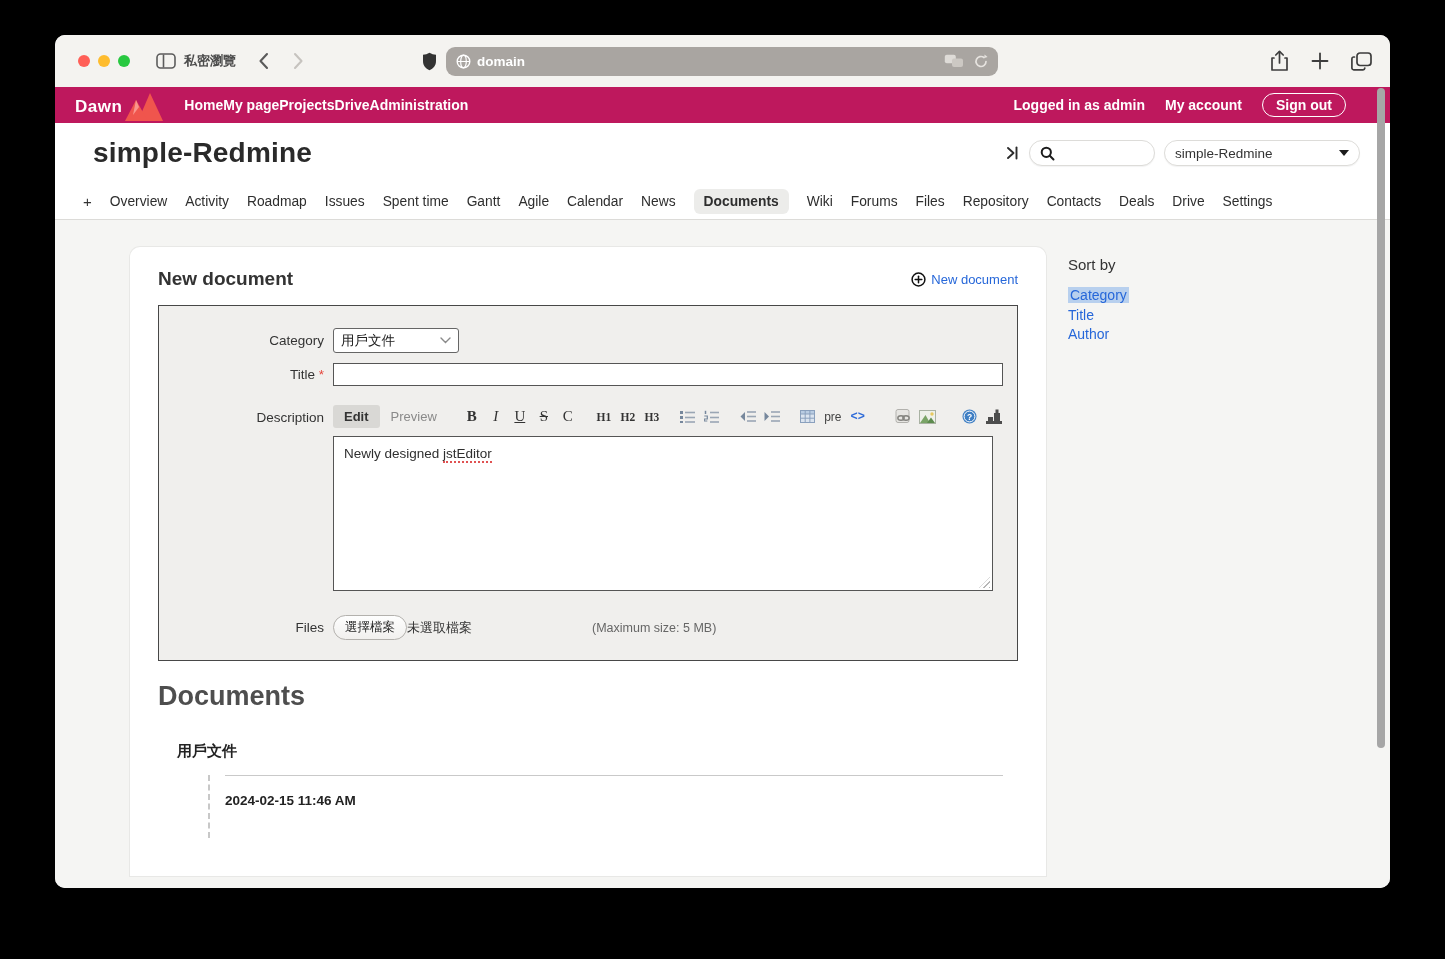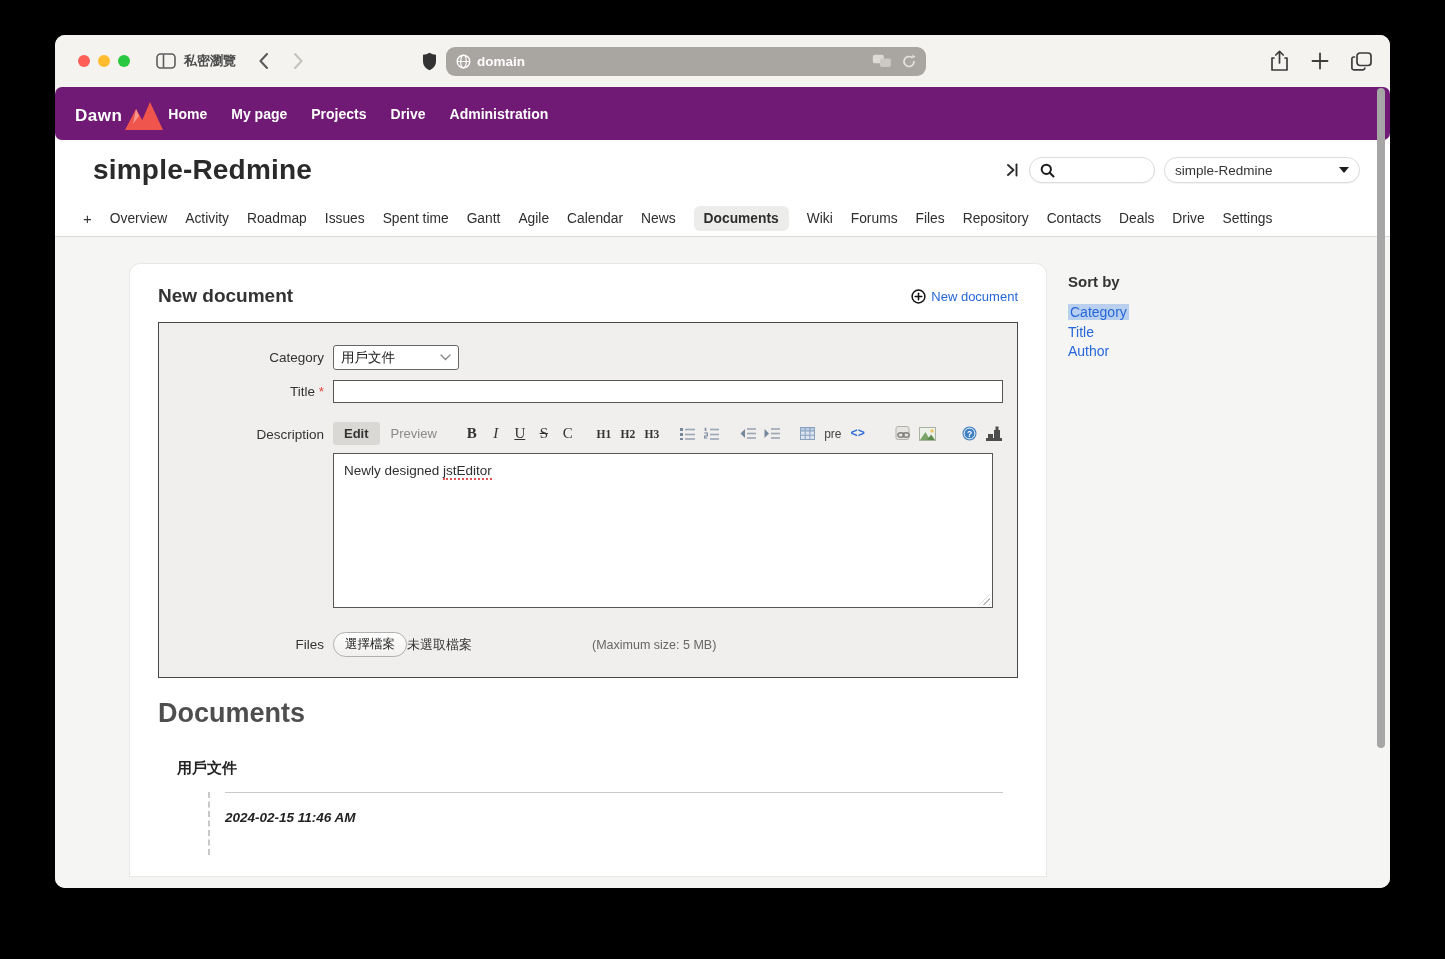--- a/index.html
+++ b/index.html
@@ -10,31 +10,31 @@
             display:flex; flex-direction:column; }
 
   
   .browser-bar { height:52px; background:#f4f3f0; display:flex; align-items:center; padding:0 18px; flex:0 0 auto; }
   .lights { display:flex; gap:8px; margin-left:5px; }
   .light { width:12px; height:12px; border-radius:50%; }
   .sidebar-toggle { margin-left:26px; display:flex; }
   .private-label { margin-left:8px; font-size:13px; font-weight:600; color:#4c4c4c; }
   .chev { margin-left:22px; display:flex; }
   .shield { margin-left:118px; display:flex; }
-  .url-bar { margin-left:9px; width:480px; height:29px; background:#a9a5a1; border-radius:9px;
+  .url-bar { margin-left:9px; width:552px; height:29px; background:#a9a5a1; border-radius:9px;
              display:flex; align-items:center; padding:0 10px; color:#fff; }
   .url-text { font-size:13.5px; font-weight:600; margin-left:6px; }
   .url-tools { margin-left:auto; display:flex; align-items:center; gap:10px; }
   .chrome-right { margin-left:auto; display:flex; align-items:center; gap:22px; }
 
   
-  .nav-bar { height:53px; background:#701a75; display:flex; align-items:center; padding:0 44px 0 20px; flex:0 0 auto;border-radius:7px; }
+  .nav-bar { height:36px; background:#be185d; display:flex; align-items:center; padding:0 44px 0 20px; flex:0 0 auto; }
   .logo { display:flex; align-items:flex-end; }
   .logo-text { color:#fff; font-size:17px; font-weight:700; letter-spacing:.5px; padding-bottom:4px; }
-  .nav-items { display:flex; gap:24px; }
+  .nav-items { margin-left:16px; display:flex; }
   .nav-item { color:#fff; font-size:14px; font-weight:600; cursor:pointer; }
   .nav-right { margin-left:auto; display:flex; align-items:center; gap:20px; }
   .nav-status { color:#fff; font-size:14px; font-weight:700; }
   .signout-btn { color:#fff; font-size:14px; font-weight:600; border:1.5px solid #fff; border-radius:14px; padding:3px 13px; cursor:pointer; }
 
   
   .page-header { height:60px; background:#fff; display:flex; align-items:center; padding:0 30px 0 38px; flex:0 0 auto; }
   .site-title { font-size:28px; font-weight:600; color:#2a2a2a; letter-spacing:.2px; }
   .header-right { margin-left:auto; display:flex; align-items:center; gap:9px; }
   .pill { height:26px; background:#fff; border:1px solid #dddcd9; border-radius:13px; box-shadow:0 1px 1px rgba(0,0,0,.05);
@@ -99,24 +99,24 @@
   .create-btn { background:#121212; color:#fff; font-size:13.5px; font-weight:600; padding:7px 17px; border-radius:3px; cursor:pointer; }
   .link { color:#2667d9; cursor:pointer; }
   .cancel-link { font-size:13.5px; }
 
   .docs-title { margin-top:20px; font-size:27px; font-weight:600; color:#4e4e4e; }
   .group-title { margin-top:30px; margin-left:19px; font-size:15px; font-weight:700; color:#222; }
   .timeline { margin-left:50px; margin-top:14px; border-left:2px dashed #c8c8c8; padding-left:15px; padding-bottom:30px; }
   .doc-title-row { display:flex; align-items:center; gap:6px; }
   .doc-link { font-size:14.5px; }
   .doc-rule { border:none; border-top:1px solid #c9c9c9; margin-top:12px; width:778px; }
-  .doc-date { margin-top:17px; font-size:13.5px; font-weight:700; font-style:italic; color:#222; }
+  .doc-date { margin-top:17px; font-size:13.5px; font-weight:700; color:#222; }
 
   .side-panel { position:absolute; left:1013px; top:36px; width:290px; }
-  .sort-title { font-size:15px; font-weight:700; color:#333; }
+  .sort-title { font-size:15px; font-weight:400; color:#333; }
   .sort-list { margin-top:13px; }
   .sort-item { font-size:14px; line-height:19.5px; }
   .sort-item span { cursor:pointer; }
   .sort-item.selected span { background:#b8d0ee; padding:0 2px; }
 
   .scroll-thumb { position:absolute; right:5px; top:53px; width:8px; height:660px; background:#a6a6a6; border-radius:4px; z-index:50; cursor:grab; }
 </style>
 </head>
 <body>
 
@@ -193,20 +193,25 @@
         <polygon points="3,32 14,11 26,32" fill="#f0554d"></polygon>
         <polygon points="11,26 14,11 17,18" fill="#f9968e"></polygon>
       </svg>
     </div>
     <div class="nav-items">
       <div class="nav-item">Home</div>
       <div class="nav-item">My page</div>
       <div class="nav-item">Projects</div>
       <div class="nav-item">Drive</div>
       <div class="nav-item">Administration</div>
+    </div>
+    <div class="nav-right">
+      <div class="nav-status">Logged in as admin</div>
+      <div class="nav-status" style="cursor:pointer">My account</div>
+      <div class="signout-btn">Sign out</div>
     </div>
   </div>
 
   <div class="page-header">
     <div class="site-title">simple-Redmine</div>
     <div class="header-right">
       <svg width="16" height="16" viewBox="0 0 16 16">
           <path d="M4 3 L9.5 8 L4 13" fill="none" stroke="#2c2c2c" stroke-width="1.9" stroke-linecap="round" stroke-linejoin="round"></path>
           <line x1="12.5" y1="2.5" x2="12.5" y2="13.5" stroke="#2c2c2c" stroke-width="1.9" stroke-linecap="round"></line>
         </svg>

